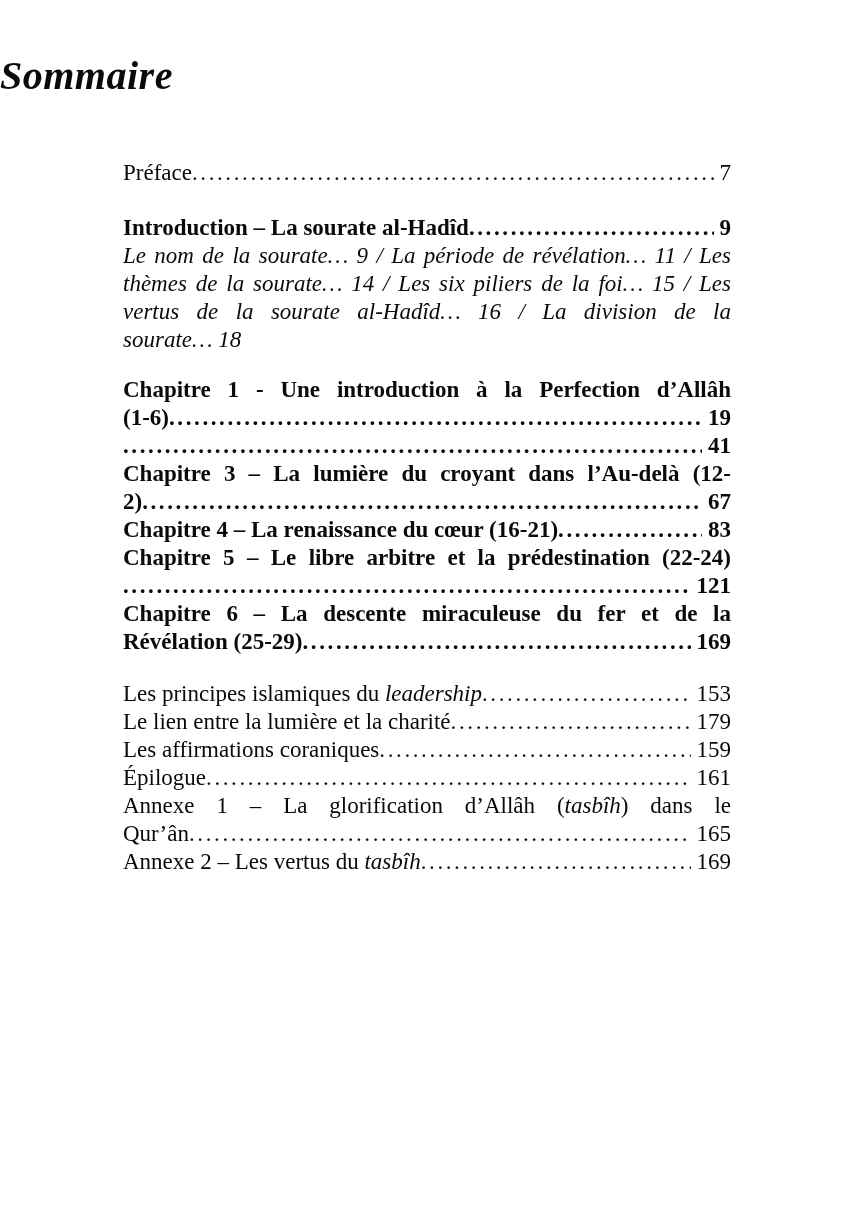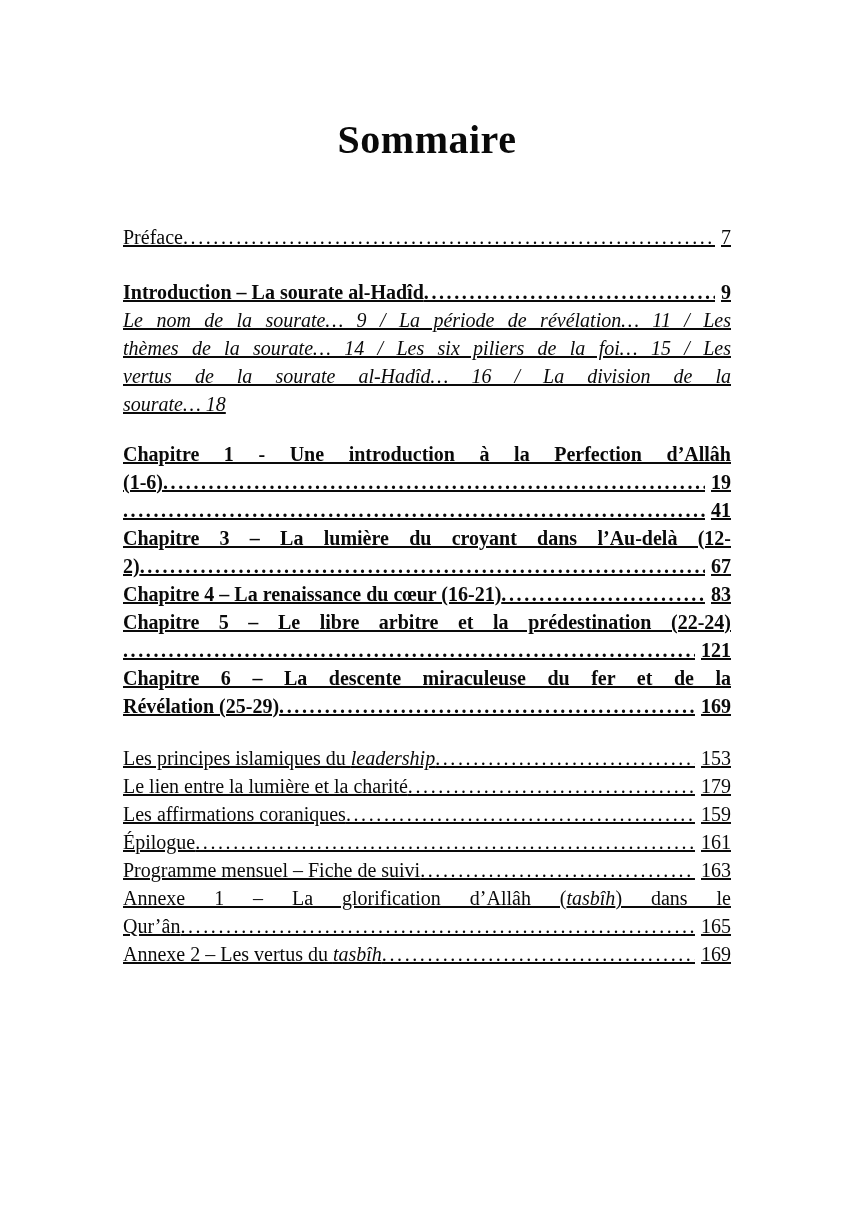--- a/index.html
+++ b/index.html
@@ -11,34 +11,34 @@
     position: relative;
     width: 854px;
     height: 1214px;
     background: #ffffff;
     color: #0a0a0a;
     font-family: "Liberation Serif", "DejaVu Serif", serif;
     overflow: hidden;
   }
   .title {
     margin: 0;
-    padding-top: 116px;
-    text-align: center;
+    padding-top: 52px;
+    text-align: left;
     font-size: 40px;
     line-height: 48px;
     font-weight: bold;
     letter-spacing: 0.5px;
+    font-style: italic;
   }
   .toc {
     width: 608px;
     margin-left: 123px;
     margin-top: 59px;
-    font-size: 20px;
+    font-size: 23px;
     line-height: 28px;
-    text-decoration: underline;
   }
   .gap-a { height: 27px; }
   .gap-b { height: 22px; }
   .gap-c { height: 24px; }
   .bold { font-weight: bold; }
   .note { font-style: italic; }
   
   .jline {
     text-align: justify;
     text-align-last: justify;
@@ -163,25 +163,20 @@
       <span class="dots"></span>
       <span class="pg">159</span>
     </div>
 
     <div class="row">
       <span class="lbl">Épilogue</span>
       <span class="dots"></span>
       <span class="pg">161</span>
     </div>
 
-    <div class="row">
-      <span class="lbl">Programme mensuel – Fiche de suivi</span>
-      <span class="dots"></span>
-      <span class="pg">163</span>
-    </div>
 
     <div>
       <div class="jline">Annexe 1 – La glorification d’Allâh (<i>tasbîh</i>) dans le</div>
       <div class="row">
         <span class="lbl">Qur’ân</span>
         <span class="dots"></span>
         <span class="pg">165</span>
       </div>
     </div>
 

